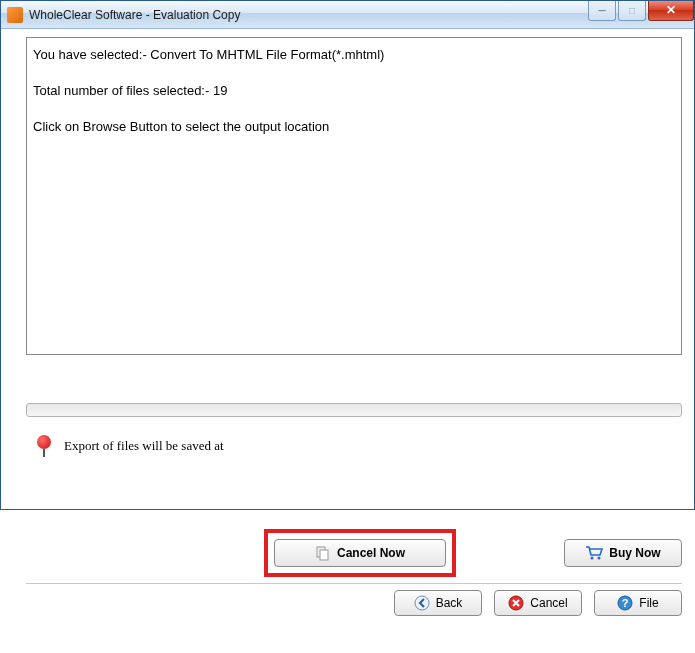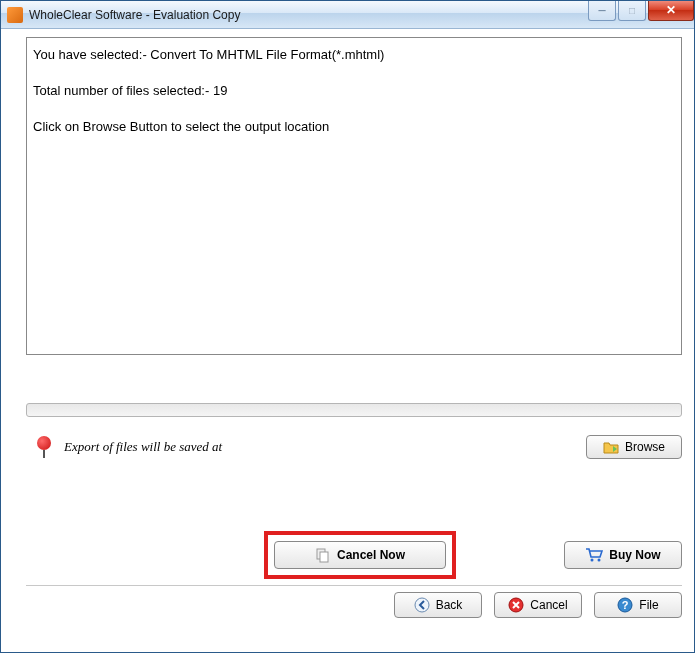--- a/index.html
+++ b/index.html
@@ -6,21 +6,21 @@
 body {
   font-family: Tahoma, Verdana, sans-serif;
   font-size: 12px;
   background: #fff;
   width: 695px;
   height: 653px;
   overflow: hidden;
 }
 .window {
   width: 695px;
-  height: 653px;
+  height: 510px;
   border: 1px solid #2a5a8a;
   background: #fff;
 }
 .titlebar {
   height: 28px;
   background: linear-gradient(to bottom, #f5f9fd 0%, #d9e8f7 45%, #bcd4ec 46%, #d7e7f6 100%);
   border-bottom: 1px solid #9ab6d3;
   display: flex;
   align-items: center;
   padding: 0 0 0 6px;
@@ -89,21 +89,20 @@
   background: radial-gradient(circle at 35% 35%, #ff6a6a, #c91010);
 }
 .pin-tail {
   width: 2px; height: 8px; background: #555;
 }
 .export-label {
   flex: 1;
   font-family: Georgia, 'Times New Roman', serif;
   font-size: 13px;
   color: #000;
-  font-style: italic;
 }
 .btn {
   height: 24px;
   border: 1px solid #8a8a8a;
   border-radius: 4px;
   background: linear-gradient(to bottom,#fdfdfd,#e6e6e6);
   display: inline-flex;
   align-items: center;
   justify-content: center;
   padding: 0 10px;
@@ -168,29 +167,20 @@
     </div>
 
     <div class="progress"></div>
 
     <div class="export-row">
       <div class="pin-icon">
         <div class="pin-head"></div>
           <div class="pin-tail"></div>
       </div>
       <div class="export-label">Export of files will be saved at</div>
-      <div class="btn browse-btn">
-        <span class="ico">
-          <svg width="16" height="14" viewBox="0 0 16 14">
-              <path fill="#f5c54a" stroke="#b88a1a" d="M1 3h5l1 2h8v8H1z"></path>
-              <path fill="#6ac05a" d="M10 6l4 3-4 3z"></path>
-            </svg>
-        </span>
-        <span>Browse</span>
-      </div>
     </div>
 
     <div class="mid-row">
       <div class="convert-wrap">
         <div class="btn convert-btn">
           <span class="ico">
             <svg width="16" height="16" viewBox="0 0 16 16">
                 <rect x="2" y="2" width="8" height="10" fill="#eee" stroke="#999"></rect>
                 <rect x="5" y="5" width="8" height="10" fill="#fff" stroke="#999"></rect>
               </svg>

